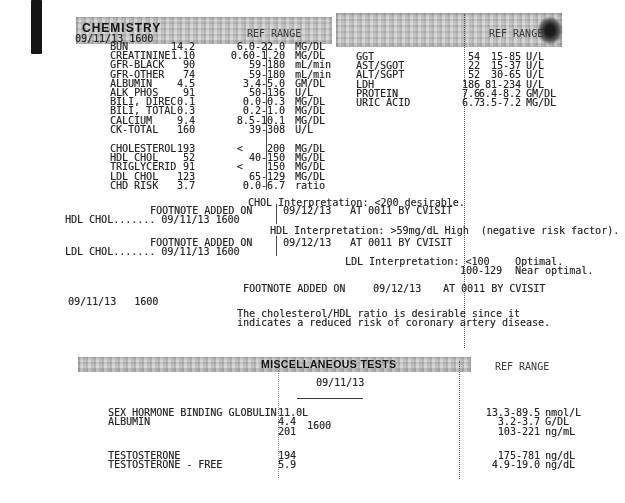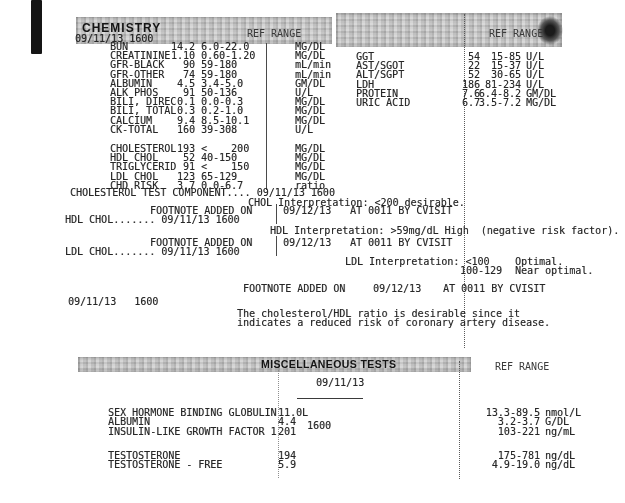--- a/index.html
+++ b/index.html
@@ -32,21 +32,21 @@
   .dotted{border-left:1px dotted #5a5a5a;}
   .dotted-light{border-left:1px dotted #8f8f8f;}
   .hline{position:absolute;height:0;border-top:1px solid #3a3a3a;}
   
   .tbl{position:absolute;left:0;width:625px;margin-left:23px;}
   .tbl .row{position:relative;height:9.2px;line-height:9.2px;}
   .tbl span{position:absolute;white-space:pre;text-shadow:0.4px 0 rgba(0,0,0,.35);}
   .chem-left{top:42px;} .chem-lipid{top:144px;}
   .chem-left .c-name,.chem-lipid .c-name{left:87px;}
   .chem-left .c-val,.chem-lipid .c-val{left:110px;width:62px;text-align:right;}
-  .chem-left .c-range,.chem-lipid .c-range{left:178px;width:84px;}
+  .chem-left .c-range,.chem-lipid .c-range{left:178px;width:84px;text-align:right;}
   .chem-left .c-units,.chem-lipid .c-units{left:272px;}
   .chem-right{top:52px;}
   .chem-right .c-name{left:333px;}
   .chem-right .c-val{left:395px;width:62px;text-align:right;}
   .chem-right .c-range{left:452px;width:46px;text-align:right;}
   .chem-right .c-units{left:503px;}
   
   .misc-rows .row{height:9.4px;line-height:9.4px;}
   .misc-1{top:408px;} .misc-2{top:451px;}
   .misc-rows .c-name{left:85px;}
@@ -200,21 +200,20 @@
       <span class="c-units">GM/DL</span>
     </div>
       <div class="row">
       <span class="c-name">URIC ACID</span>
       <span class="c-val">6.7</span>
       <span class="c-range">3.5-7.2</span>
       <span class="c-units">MG/DL</span>
     </div>
     </div>
 
-  <div class="mono" style="left:70px;top:188px;">CHOLESTEROL TEST COMPONENT.... 09/11/13 1600</div>
   <div class="mono" style="left:248px;top:198px;">CHOL Interpretation: &lt;200 desirable.</div>
 
   <div class="mono" style="left:150px;top:206px;">FOOTNOTE ADDED ON</div>
   <div class="vline solid" style="left:276px;top:204px;height:20px;"></div>
   <div class="mono" style="left:283px;top:206px;">09/12/13</div>
   <div class="mono" style="left:350px;top:206px;">AT 0011 BY CVISIT</div>
   <div class="mono" style="left:65px;top:215px;">HDL CHOL....... 09/11/13 1600</div>
   <div class="mono" style="left:270px;top:226px;">HDL Interpretation: &gt;59mg/dL High  (negative risk factor).</div>
 
   <div class="mono" style="left:150px;top:238px;">FOOTNOTE ADDED ON</div>
@@ -250,21 +249,20 @@
       <span class="c-range">13.3-89.5</span>
       <span class="c-units">nmol/L</span>
     </div>
       <div class="row">
       <span class="c-name">ALBUMIN</span>
       <span class="c-val">4.4</span>
       <span class="c-range">3.2-3.7</span>
       <span class="c-units">G/DL</span>
     </div>
       <div class="row">
-      <span class="c-name">INSULIN-LIKE GROWTH FACTOR 1</span>
       <span class="c-val">201</span>
       <span class="c-range">103-221</span>
       <span class="c-units">ng/mL</span>
     </div>
     </div>
 
   <div class="tbl misc-rows misc-2">
       <div class="row">
       <span class="c-name">TESTOSTERONE</span>
       <span class="c-val">194</span>

